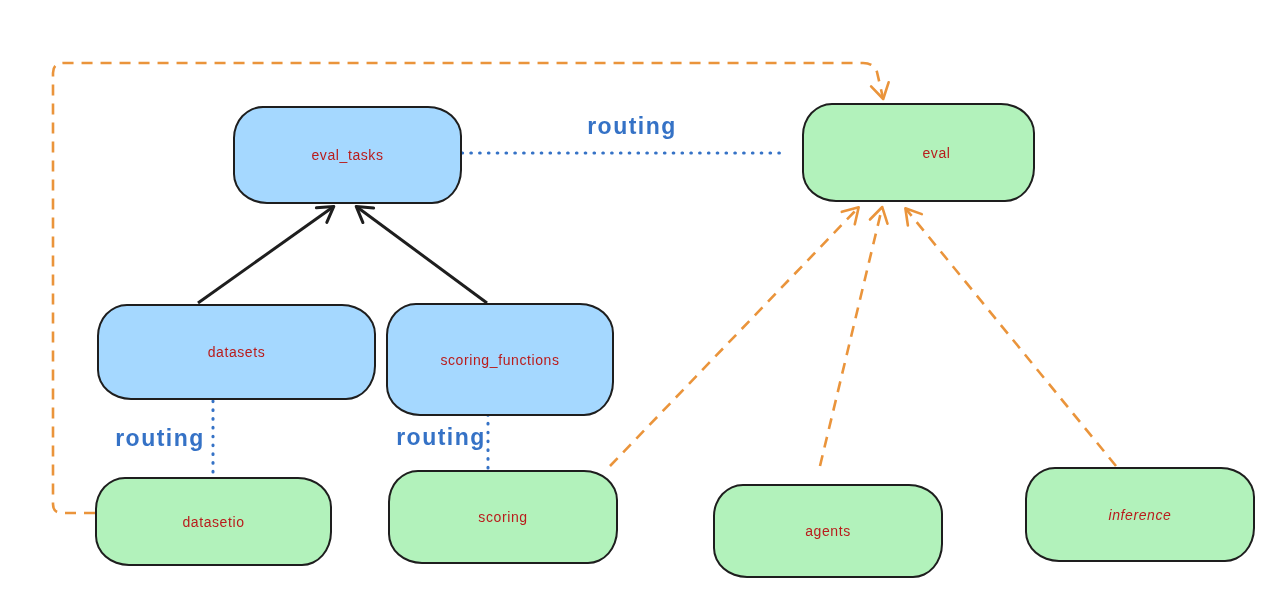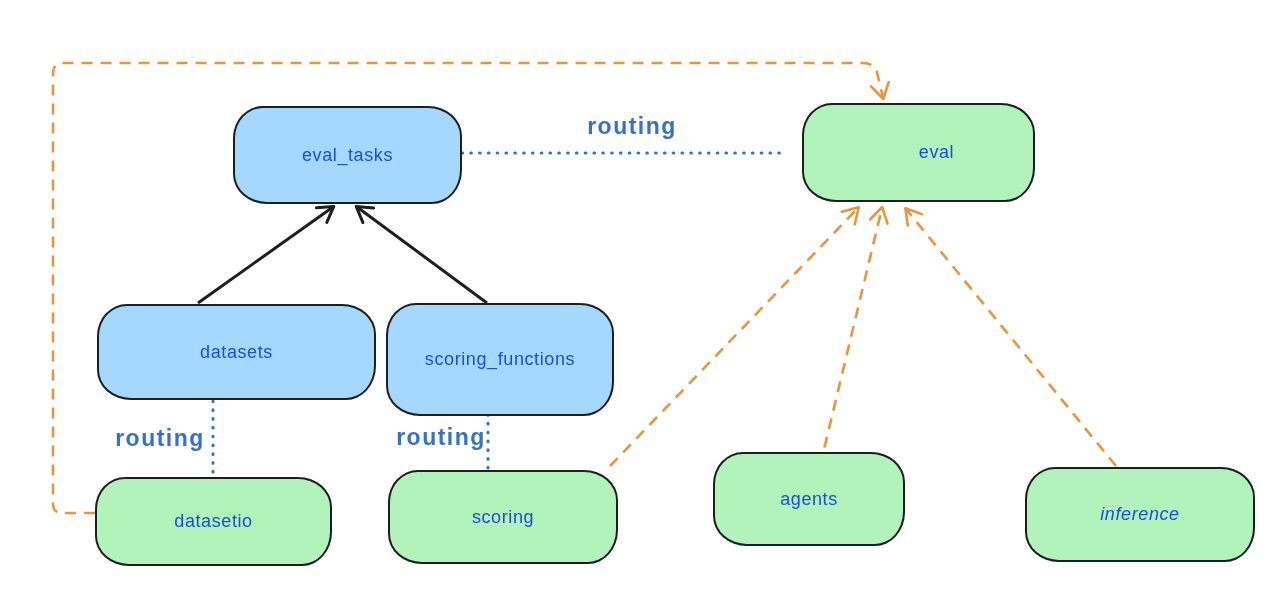--- a/index.html
+++ b/index.html
@@ -29,23 +29,23 @@
   .node {
     position: absolute;
     box-sizing: border-box;
     border: 2.6px solid #1e1e1e;
     border-radius: 30px 34px 30px 34px / 32px 30px 34px 30px;
     display: flex;
     align-items: center;
     justify-content: center;
   }
   .node-label {
-    font-size: 18px;
+    font-size: 14px;
     letter-spacing: 0.6px;
-    color: #1d4ed8;
+    color: #b91c1c;
     white-space: nowrap;
   }
   .edge-label {
     position: absolute;
     transform: translate(-50%, -50%);
     font-size: 23px;
     font-weight: 700;
     letter-spacing: 1.5px;
     white-space: nowrap;
   }
@@ -85,21 +85,21 @@
       </div>
       <div class="node" style="left: 386px; top: 303px; width: 228px; height: 113px; background: rgb(165, 216, 255);">
         <span class="node-label">scoring_functions</span>
       </div>
       <div class="node" style="left: 95px; top: 477px; width: 237px; height: 89px; background: rgb(178, 242, 187);">
         <span class="node-label">datasetio</span>
       </div>
       <div class="node" style="left: 388px; top: 470px; width: 230px; height: 94px; background: rgb(178, 242, 187);">
         <span class="node-label">scoring</span>
       </div>
-      <div class="node" style="left: 713px; top: 452px; width: 192px; height: 94px; background: rgb(178, 242, 187); text-align: center;">
+      <div class="node" style="left: 713px; top: 484px; width: 230px; height: 94px; background: rgb(178, 242, 187); text-align: center;">
         <span class="node-label">agents</span>
       </div>
       <div class="node" style="left: 1025px; top: 467px; width: 230px; height: 95px; background: rgb(178, 242, 187); font-style: italic;">
         <span class="node-label">inference</span>
       </div>
     </div>
   <div class="labels-layer">
       <div class="edge-label" style="left: 632px; top: 126px; color: rgb(53, 114, 198);">routing</div>
       <div class="edge-label" style="left: 160px; top: 438px; color: rgb(53, 114, 198);">routing</div>
       <div class="edge-label" style="left: 441px; top: 437px; color: rgb(53, 114, 198);">routing</div>

